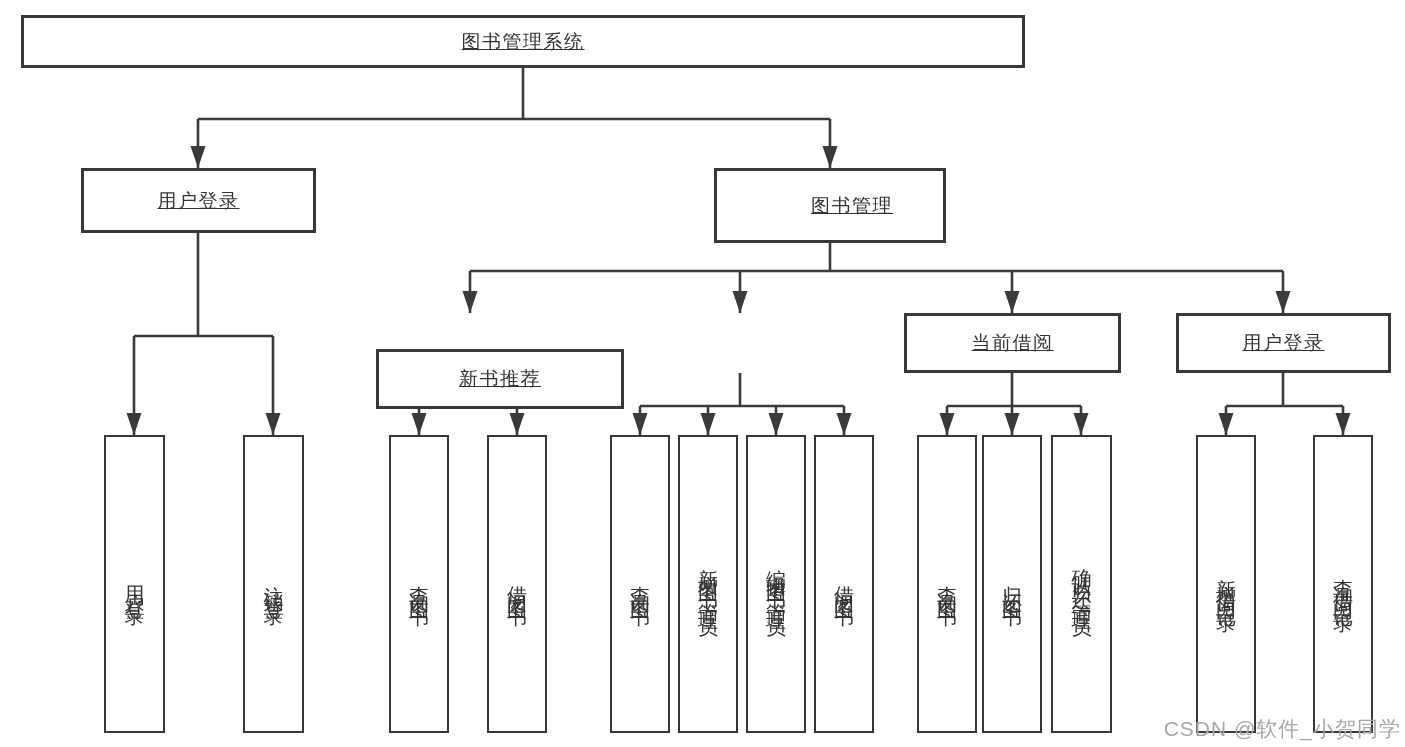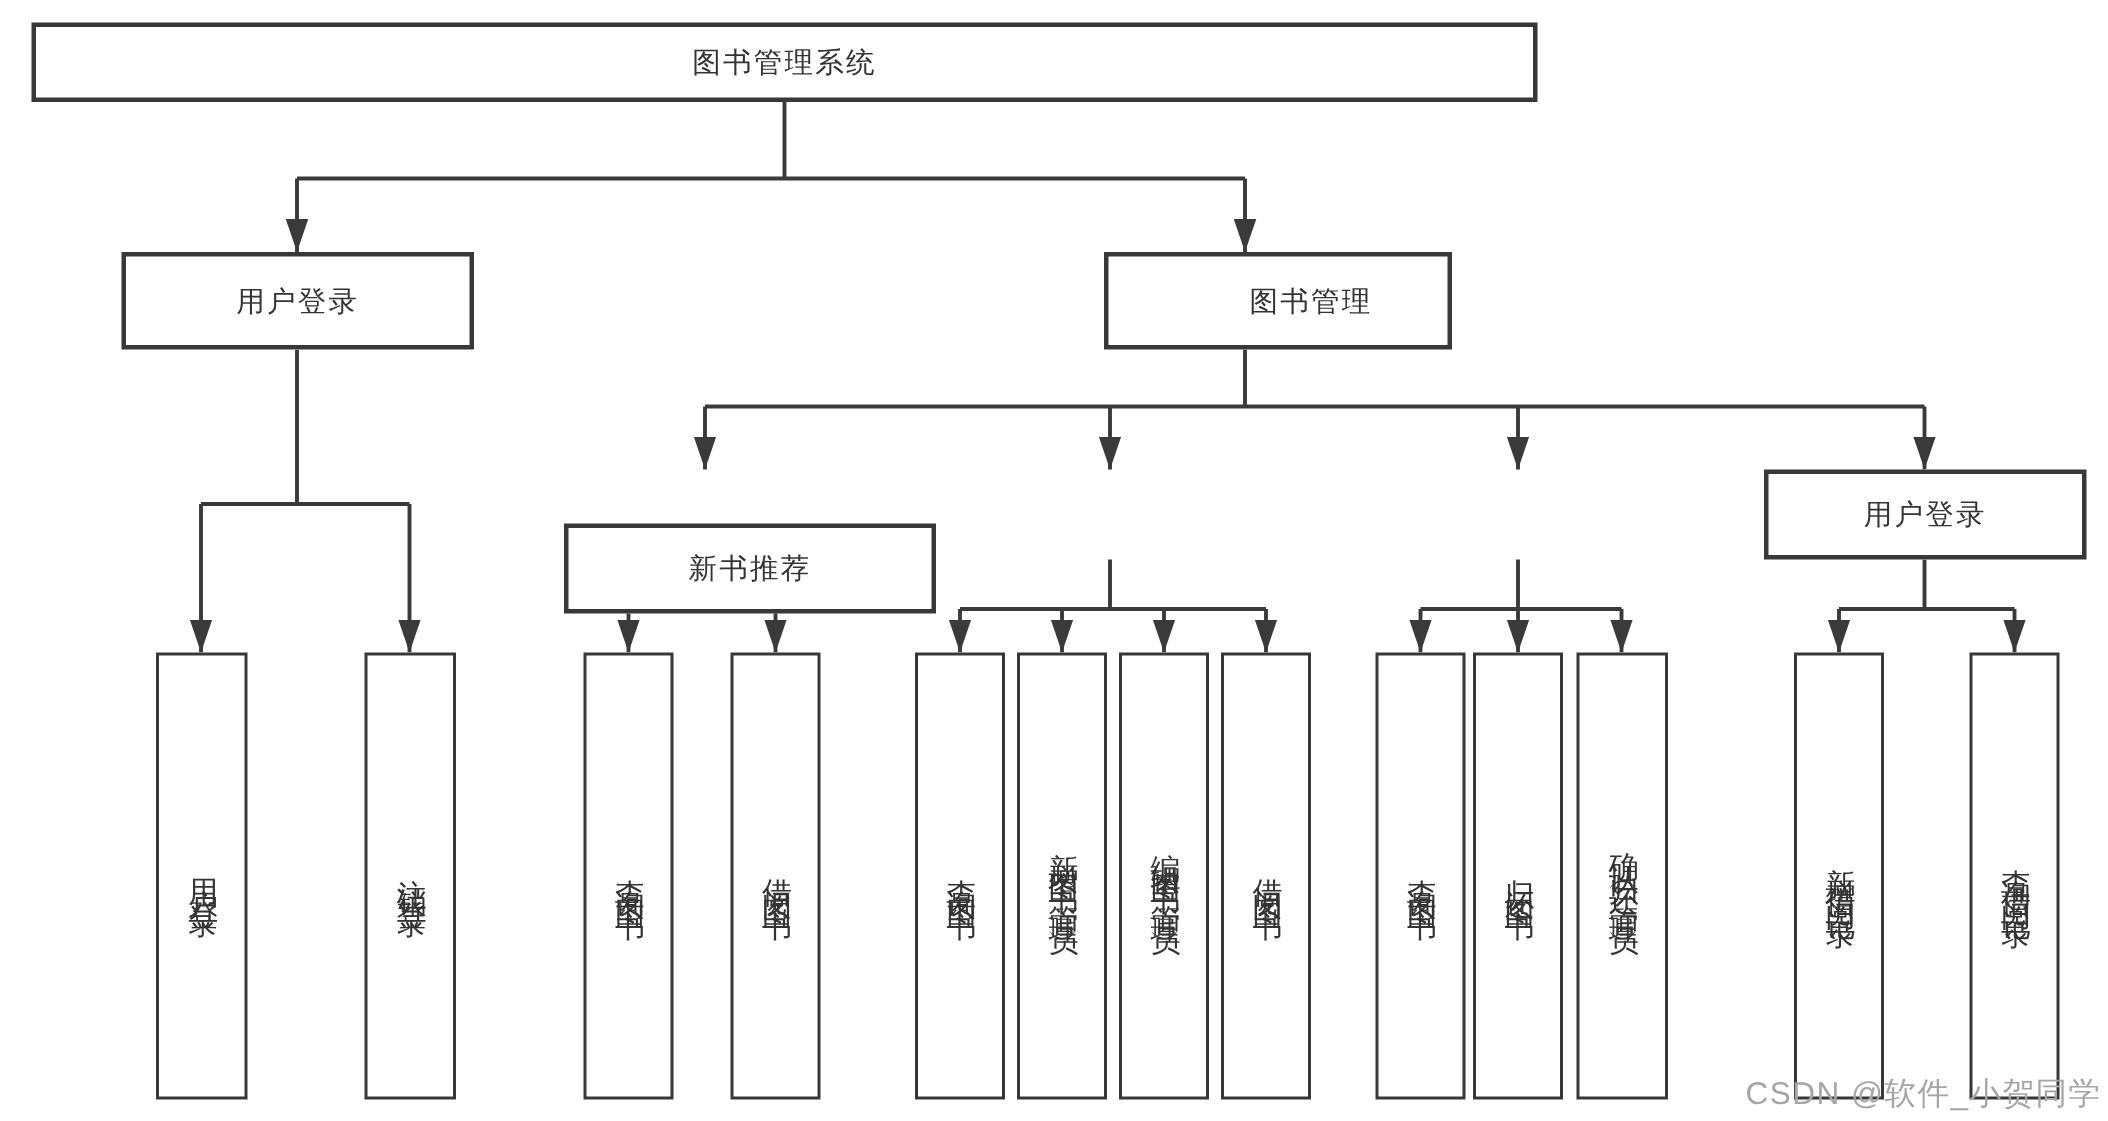--- a/index.html
+++ b/index.html
@@ -37,39 +37,40 @@
     border: 3px solid var(--border);
     display: flex;
     align-items: center;
     justify-content: center;
     z-index: 2;
   }
   .box.h {
     font-size: 19px;
     letter-spacing: 1.5px;
     white-space: nowrap;
+    text-decoration: underline;
   }
   .box.leaf {
     top: 435px;
     height: 298px;
     width: 61px;
     border-width: 2.5px;
   }
   .vtext {
     writing-mode: vertical-rl;
     text-orientation: mixed;
     font-size: 20px;
     letter-spacing: 7px;
     line-height: 1.05;
     white-space: nowrap;
   }
   
   #node-root       { left: 21px;  top: 15px;  width: 1004px; height: 53px; }
   #node-user-login { left: 81px;  top: 168px; width: 235px;  height: 65px; }
-  #node-book-mgmt  { left: 736px; top: 168px; width: 232px;  height: 65px; padding-left: 44px; }
+  #node-book-mgmt  { left: 714px; top: 168px; width: 232px;  height: 75px; padding-left: 44px; }
   #node-nbr { left: 376px;  top: 313px; width: 248px; height: 60px; margin-top: 36px; }
   #node-bb  { left: 633px;  top: 313px; width: 215px; height: 60px; }
   #node-cb  { left: 904px;  top: 313px; width: 217px; height: 60px; }
   #node-br  { left: 1176px; top: 313px; width: 215px; height: 60px; }
   #leaf-ul-1 { left: 104px; }
   #leaf-ul-2 { left: 243px; }
   #leaf-nbr-1 { left: 389px; width: 60px; }
   #leaf-nbr-2 { left: 487px; width: 60px; }
   #leaf-bb-1 { left: 610px; width: 60px; }
   #leaf-bb-2 { left: 678px; width: 60px; }
@@ -157,20 +158,21 @@
       <line x1="1343" y1="406" x2="1343" y2="435" marker-end="url(#arrow)"></line>
     </g>
   </svg>
 
   <div id="node-root" class="box h">图书管理系统</div>
 
   <div id="node-user-login" class="box h">用户登录</div>
   <div id="node-book-mgmt" class="box h">图书管理</div>
 
   <div id="node-nbr" class="box h">新书推荐</div>
+  <div id="node-cb" class="box h">当前借阅</div>
   <div id="node-br" class="box h">用户登录</div>
 
   <div id="leaf-ul-1" class="box leaf">
     <span class="vtext">用户登录</span>
   </div>
   <div id="leaf-ul-2" class="box leaf">
     <span class="vtext">注销登录</span>
   </div>
 
   <div id="leaf-nbr-1" class="box leaf">

